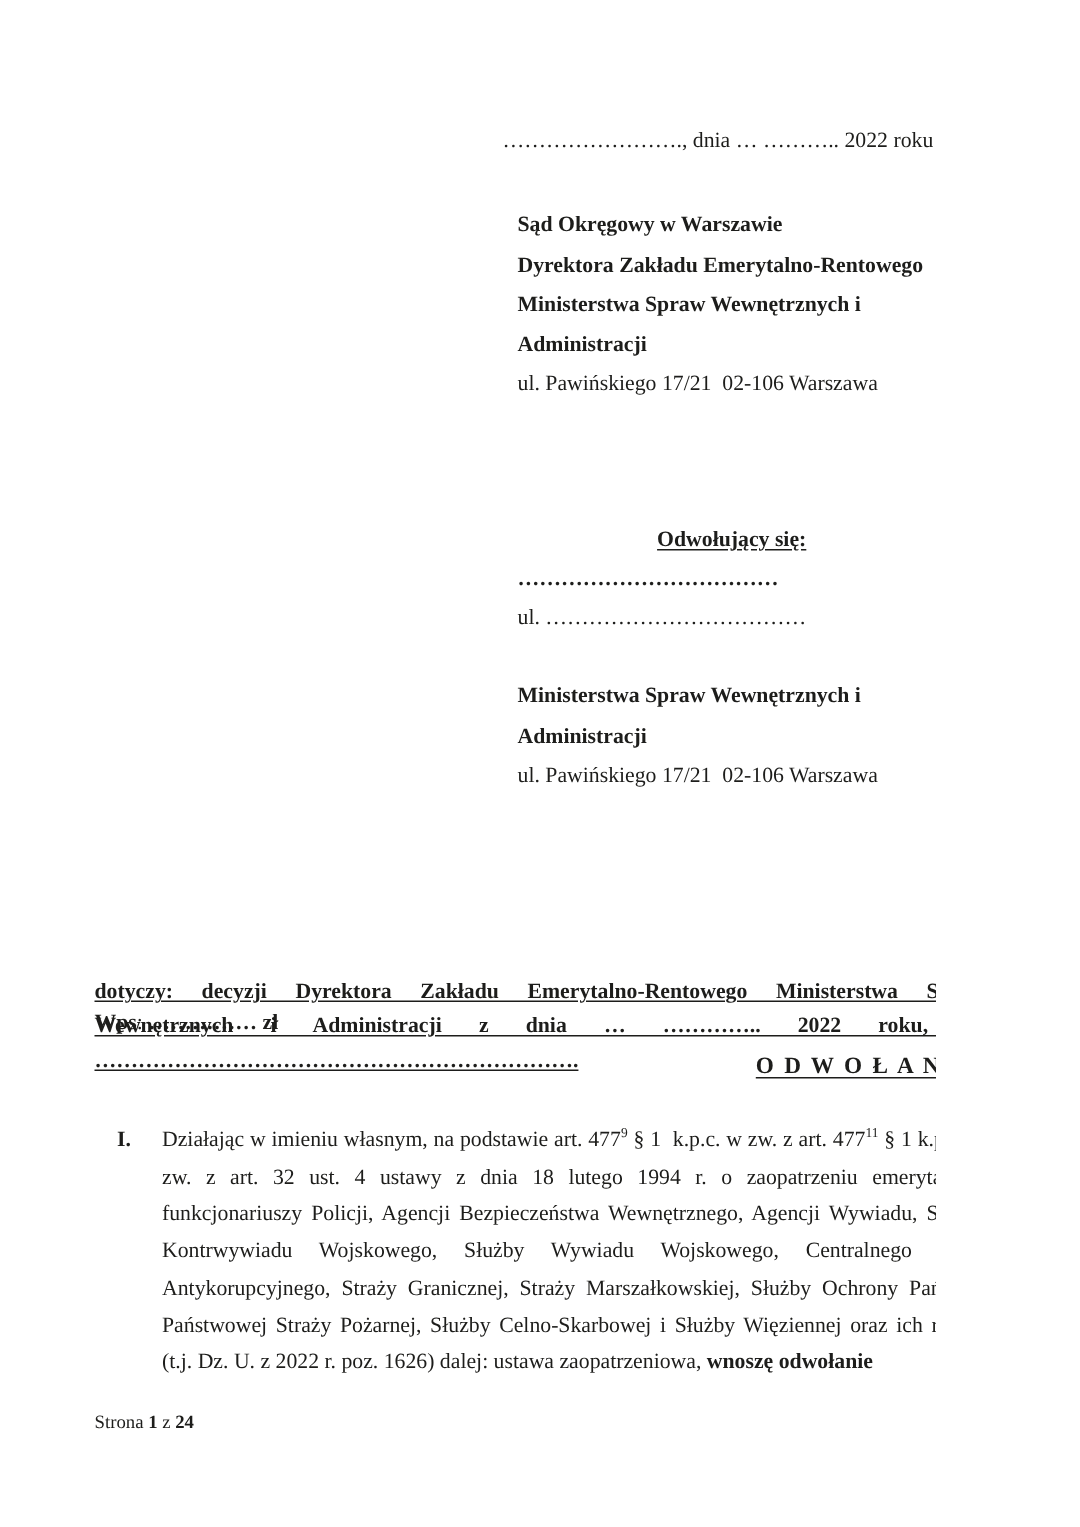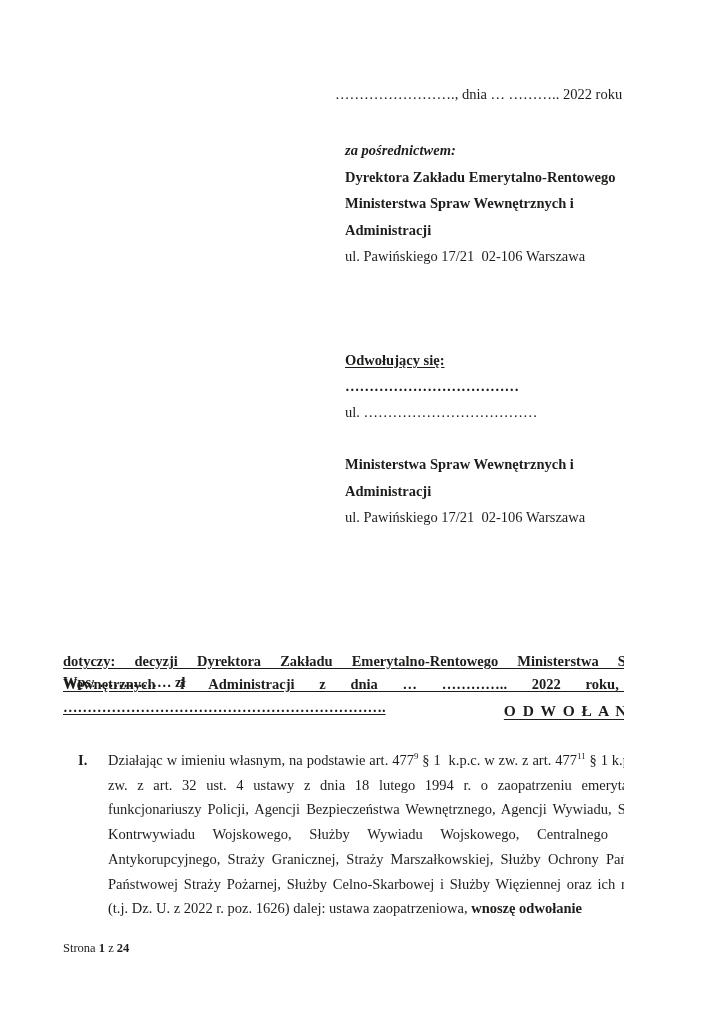--- a/index.html
+++ b/index.html
@@ -12,21 +12,21 @@
     width: 624px;
     height: 1018px;
     background: #ffffff;
     font-family: "Liberation Serif", "DejaVu Serif", serif;
     color: #1d1d1b;
     font-size: 14.5px;
     overflow: hidden;
   }
   .b { font-weight: bold; }
   .i { font-style: italic; }
-  .u { text-decoration: underline; text-underline-offset: 2px; }
+  .u { text-decoration: underline; text-underline-offset: 2px; text-align: right; }
 
   .date-line {
     position: absolute;
     top: 86px;
     left: 335px;
     white-space: nowrap;
   }
   .addr-block {
     position: absolute;
     left: 345px;
@@ -101,21 +101,21 @@
   }
 </style>
 </head>
 <body>
 
 <div class="page">
 
   <div class="date-line">……………………., dnia … ……….. 2022 roku</div>
 
   <div class="addr-block court-block">
-    <div class="b i">za pośrednictwem:</div>
+    <div class="b">Sąd Okręgowy w Warszawie</div>
     <div class="b">Dyrektora Zakładu Emerytalno-Rentowego</div>
     <div class="b">Ministerstwa Spraw Wewnętrznych i</div>
     <div class="b">Administracji</div>
     <div>ul. Pawińskiego 17/21 &nbsp;02-106 Warszawa</div>
   </div>
 
   <div class="addr-block appellant-block">
     <div class="b u">Odwołujący się:</div>
     <div class="b">………………………………</div>
     <div>ul. ………………………………</div>

